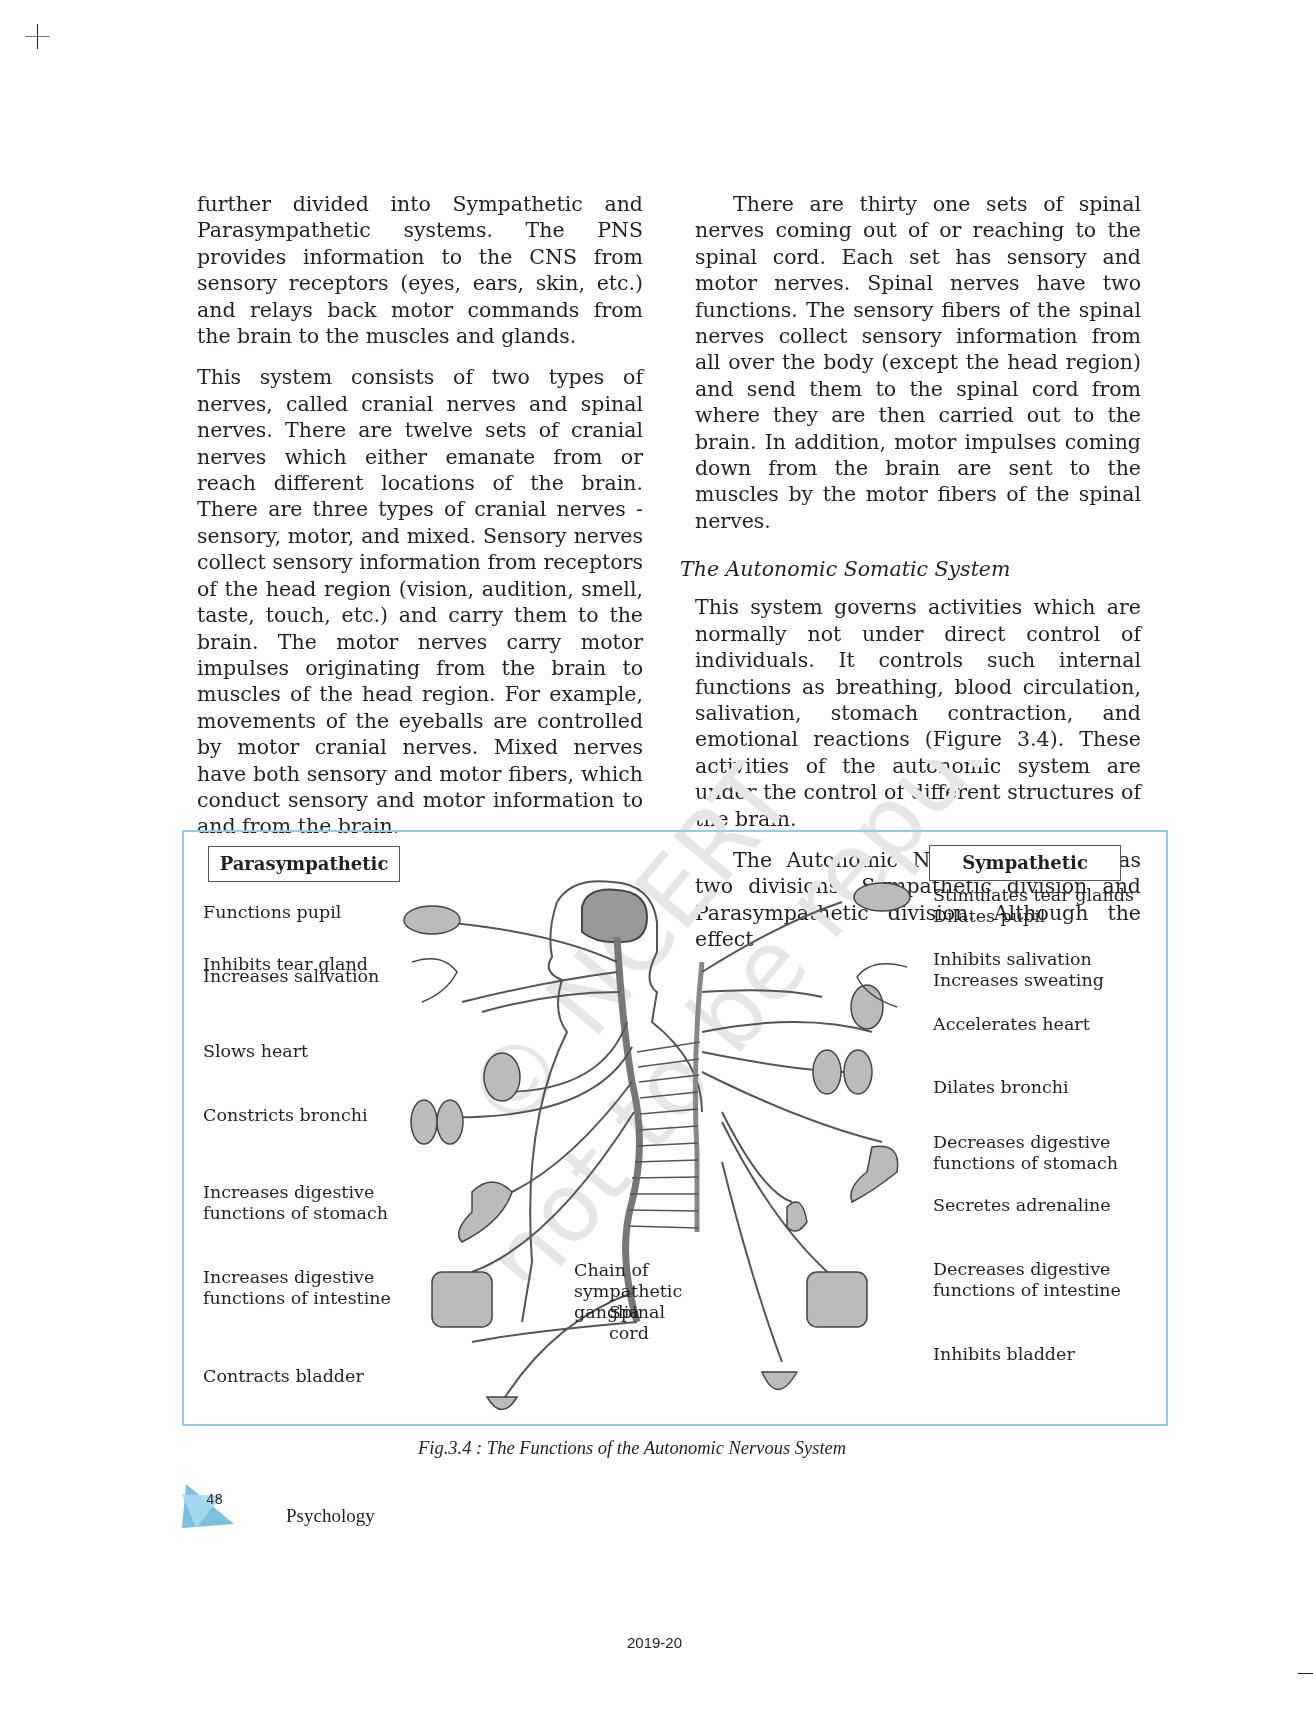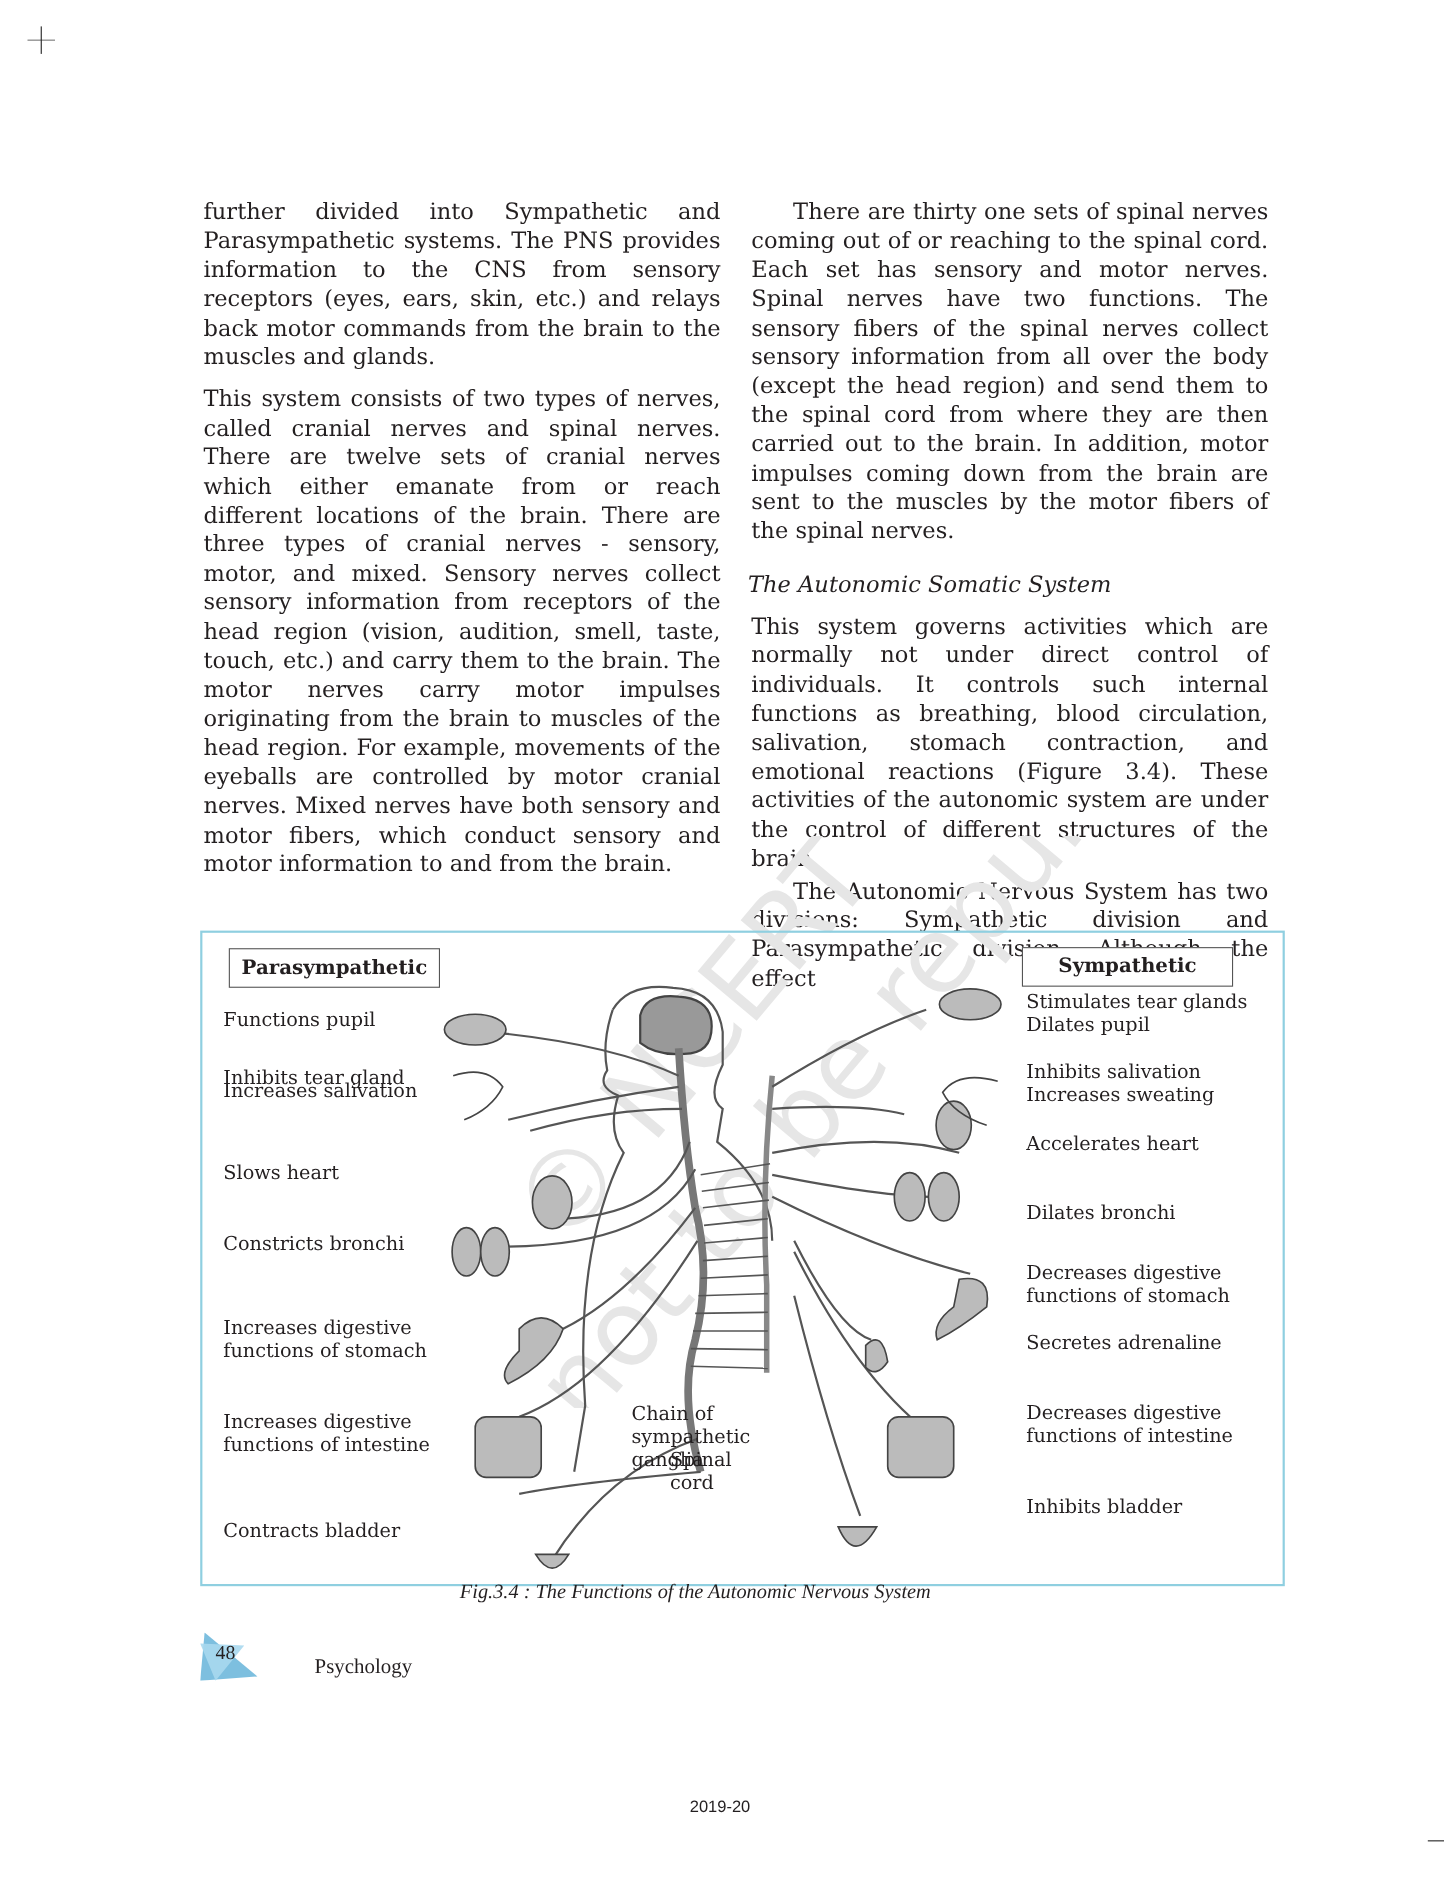--- a/index.html
+++ b/index.html
@@ -6,40 +6,40 @@
   body { width:1313px; height:1710px; position:relative; overflow:hidden;
          font-family:"DejaVu Serif", "Liberation Serif", serif; color:#231f20; }
   .crop-mark { position:absolute; }
   .crop-tl-h { left:25px; top:36px; width:25px; height:1px; background:#777; }
   .crop-tl-v { left:37px; top:24px; width:1px; height:25px; background:#222; }
   .crop-br-h { left:1298px; top:1673px; width:15px; height:1px; background:#222; }
 
   .col { position:absolute; top:176px; width:476px; font-size:20.5px; line-height:26.4px; text-align:justify; }
   .col-left { left:182px; }
   .col-right { left:680px; }
-  .col p { margin:3px; }
+  .col p { margin:15px; }
   .col p.indent { text-indent:38px; }
   .col h3 { margin:0; font-weight:normal; font-style:italic; font-size:20.5px; line-height:26px; }
   .gap-h { margin-top:22px !important; }
   .gap-p { margin-top:12px !important; }
 
   .figure-box { position:absolute; left:182px; top:830px; width:986px; height:596px;
-                border:2px solid #8fcfe0; box-sizing:border-box;margin-top:16px; }
+                border:2px solid #8fcfe0; box-sizing:border-box; }
   .head-box { position:absolute; border:1px solid #555; background:#fff;
               font-weight:bold; font-size:18px; text-align:center; line-height:34px; height:34px; }
   .head-para { left:24px; top:14px; width:190px; }
   .head-symp { left:745px; top:13px; width:190px; }
   .fn { position:absolute; font-size:17.5px; line-height:21px; white-space:nowrap; }
   .diagram { position:absolute; left:218px; top:30px; width:520px; height:560px; }
   .diag-label { position:absolute; font-size:17.5px; line-height:21px; text-align:left; }
 
   .caption { position:absolute; left:418px; top:1438px; font-style:italic; font-size:18.5px;
              font-family:"Liberation Serif", serif; }
   .page-num-wrap { position:absolute; left:182px; top:1484px; width:56px; height:44px; }
-  .page-num { position:absolute; left:14px; top:8px; font-size:18px; font-family:Liberation Serif, serif; }
+  .page-num { position:absolute; left:24px; top:8px; font-size:14px; font-family:Liberation Mono, monospace; }
   .subject { position:absolute; left:286px; top:1505px; font-size:19px; font-family:"Liberation Serif", serif; }
   .year { position:absolute; left:627px; top:1634px; font-size:15px; font-family:"Liberation Sans", sans-serif; }
 
   .watermark { position:absolute; left:300px; top:760px; width:700px; height:520px; pointer-events:none; }
 </style>
 </head>
 <body>
 
 <div class="crop-mark crop-tl-h"></div>
 <div class="crop-mark crop-tl-v"></div>

